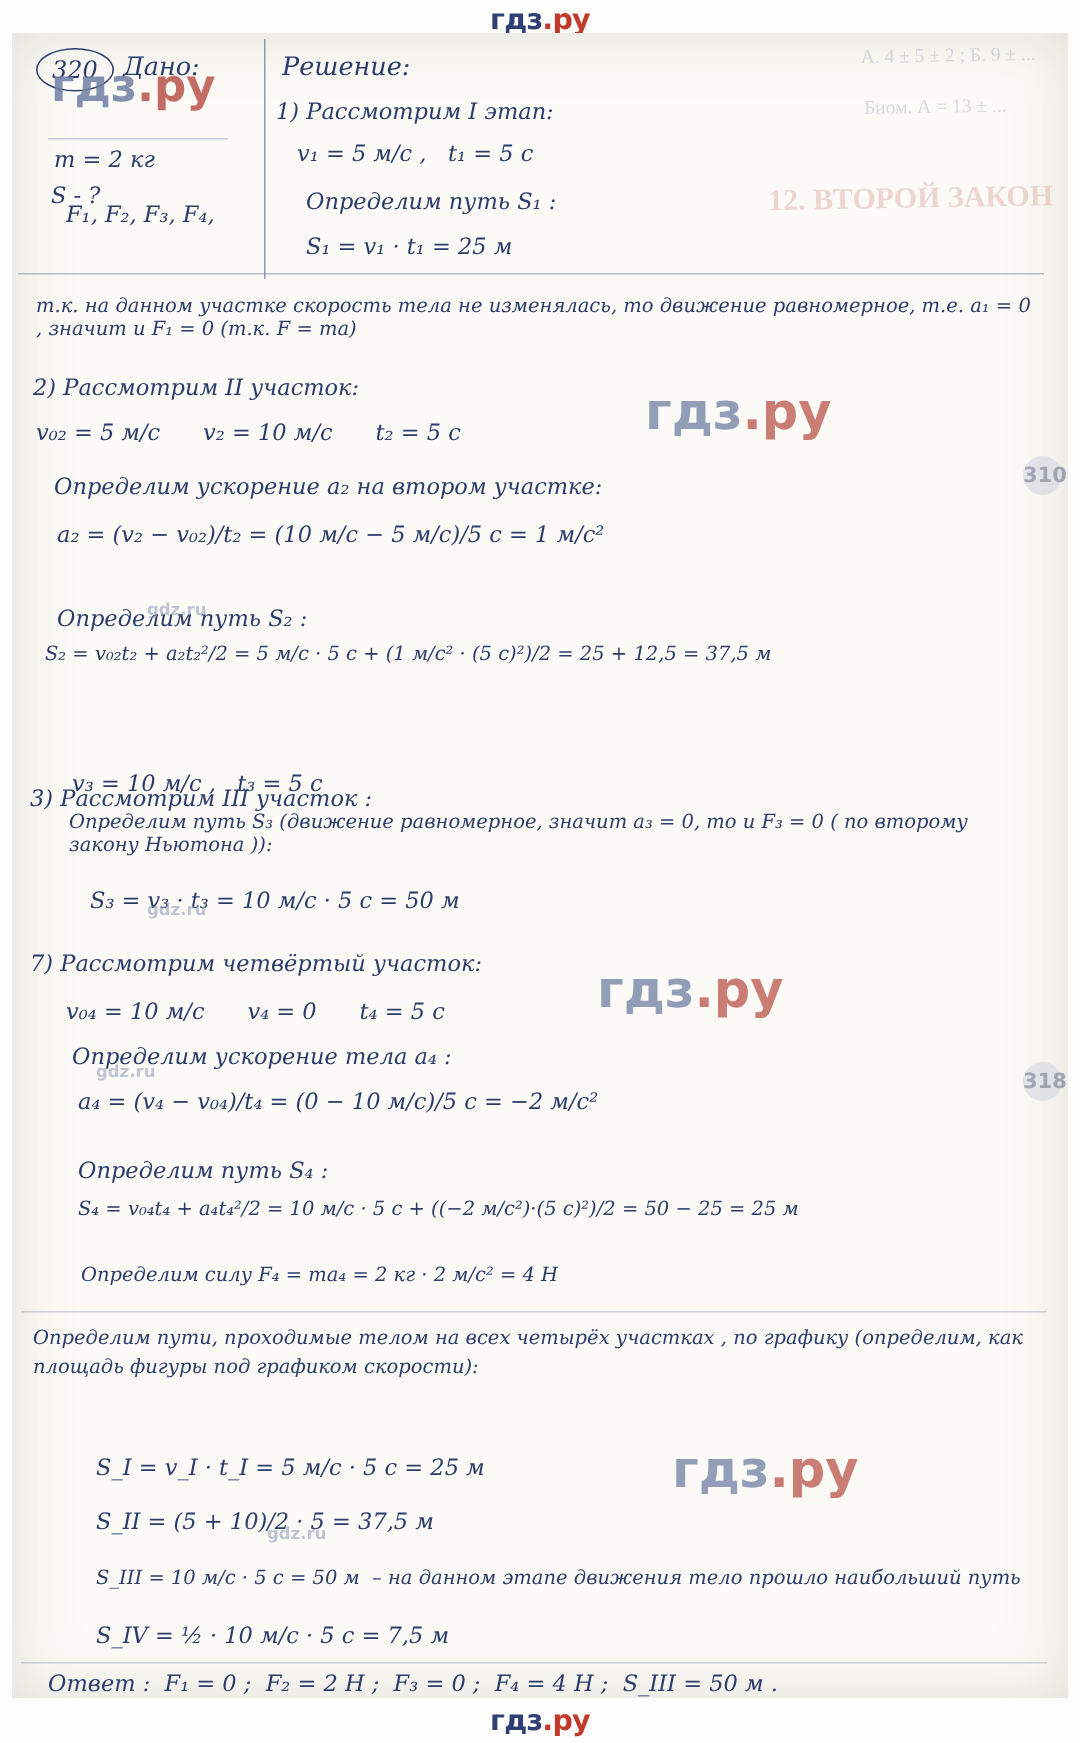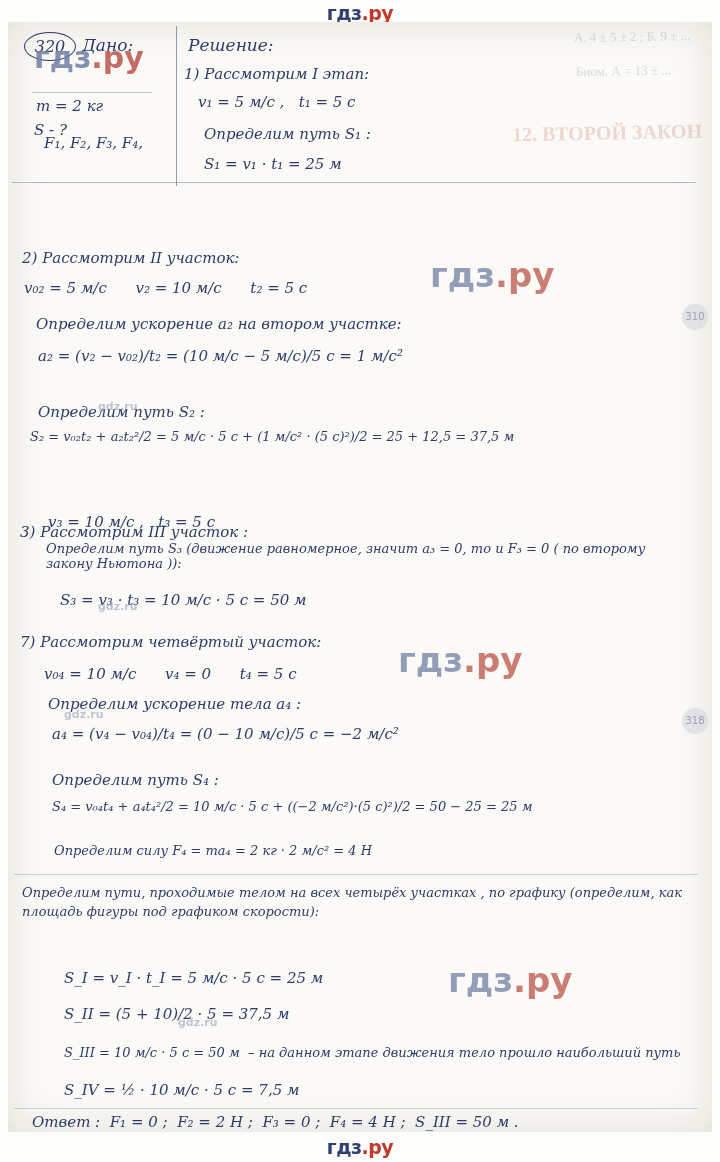--- a/index.html
+++ b/index.html
@@ -133,24 +133,24 @@
   .pg-bubble {
     position: absolute;
     right: 4px;
     width: 26px;
     height: 26px;
     border-radius: 50%;
     background: #cfd4e0;
     color: #5a6party;
     color: #5a6680;
     font-family: "DejaVu Sans", sans-serif;
-    font-size: 10px;
-    text-align: center;
+    font-size: 14px;
     line-height: 26px;
     opacity: 0.55;
+    font-weight: bold;
   }
 </style>
 </head>
 <body>
 
 <div class="page">
 
   <div class="top-logo">
     <span>гдз</span><span class="ru">.ру</span>
   </div>
@@ -173,20 +173,21 @@
 
     <div class="hw" style="left:28px; top:44px;margin-top:32px;">m = 2 кг</div>
     <div class="rule-h" style="left:24px; top:70px; width:120px; opacity:.4;"></div>
     <div class="hw" style="left:36px; top:76px;margin-top:37px;">F₁, F₂, F₃, F₄,</div>
     <div class="hw" style="left:26px; top:100px;">S - ?</div>
 
     <div class="hw" style="left:176px; top:44px;">1) Рассмотрим I этап:</div>
     <div class="hw" style="left:190px; top:72px;">v₁ = 5 м/с ,   t₁ = 5 с</div>
     <div class="hw" style="left:196px; top:104px;">Определим путь S₁ :</div>
     <div class="hw" style="left:196px; top:134px;">S₁ = v₁ · t₁ = 25 м</div>
+    <div class="hw sm" style="left:16px; top:176px; white-space:normal; width:666px;">т.к. на данном участке скорость тела не изменялась, то движение равномерное, т.е. a₁ = 0 , значит и  F₁ = 0 (т.к. F = ma)</div>
 
     <div class="hw" style="left:14px; top:228px;">2) Рассмотрим II участок:</div>
     <div class="hw" style="left:16px; top:258px;">v₀₂ = 5 м/с      v₂ = 10 м/с      t₂ = 5 с</div>
     <div class="hw" style="left:28px; top:294px;">Определим ускорение a₂ на втором участке:</div>
     <div class="hw" style="left:30px; top:326px;">a₂ = (v₂ − v₀₂)/t₂ = (10 м/с − 5 м/с)/5 с = 1 м/с²</div>
     <div class="hw" style="left:30px; top:382px;">Определим путь S₂ :</div>
     <div class="hw sm" style="left:22px; top:408px;">S₂ = v₀₂t₂ + a₂t₂²/2 = 5 м/с · 5 с + (1 м/с² · (5 с)²)/2 = 25 + 12,5 = 37,5 м</div>
 
     <div class="hw" style="left:12px; top:458px;margin-top:44px;">3) Рассмотрим III участок :</div>
     <div class="hw" style="left:40px; top:492px;">v₃ = 10 м/с ,   t₃ = 5 с</div>

